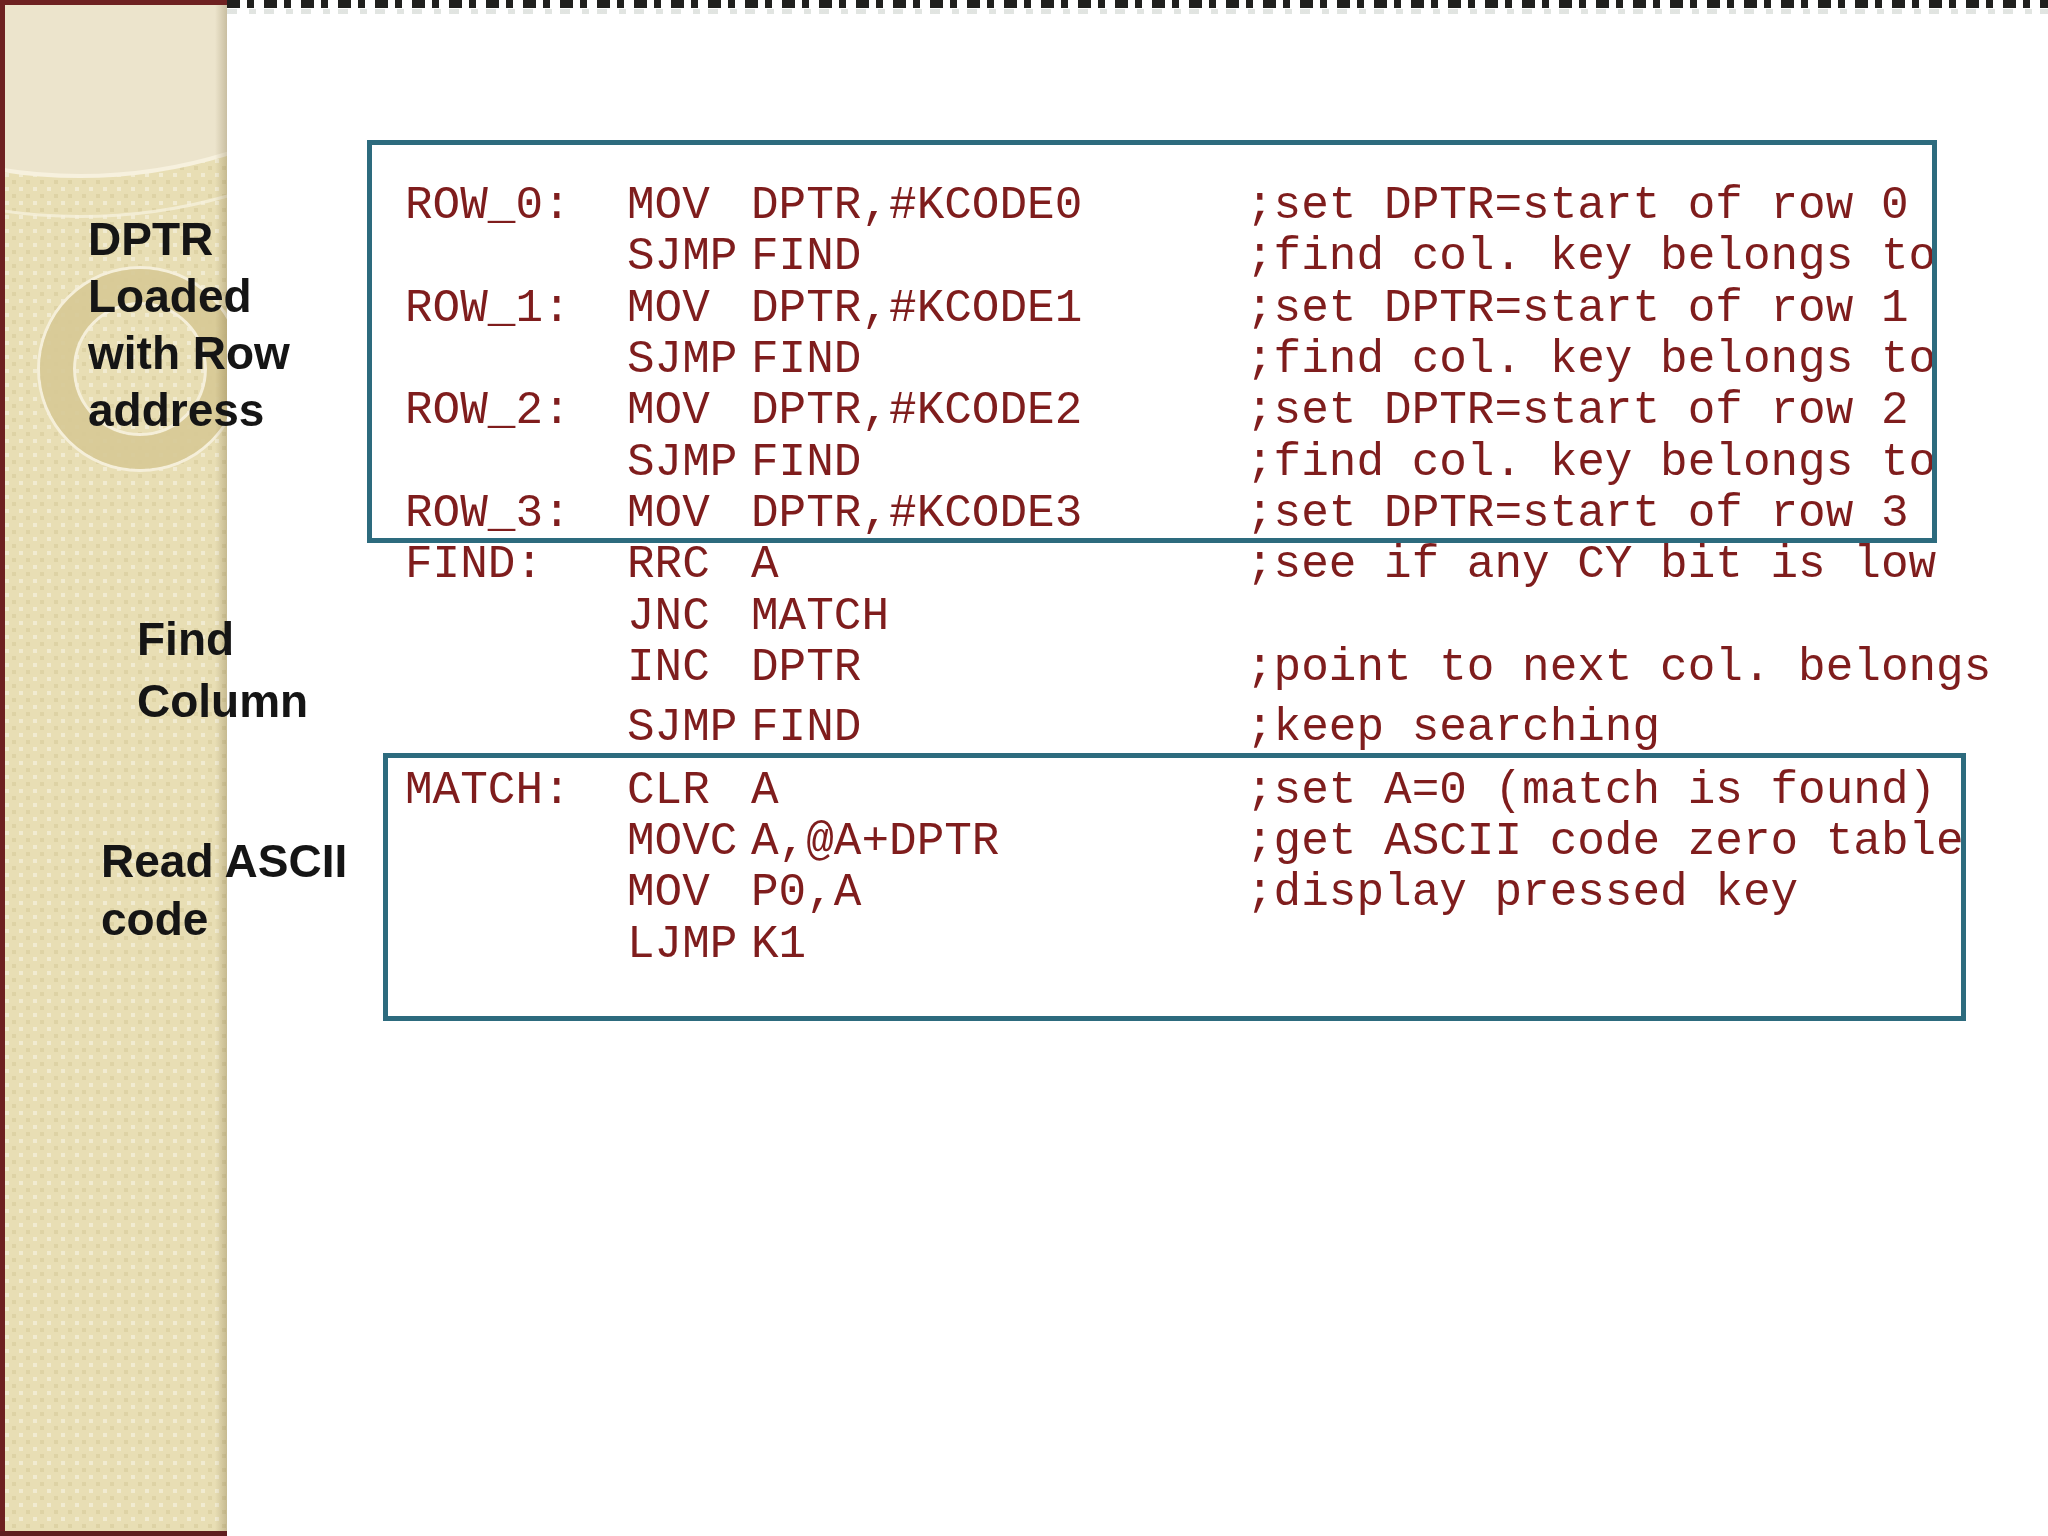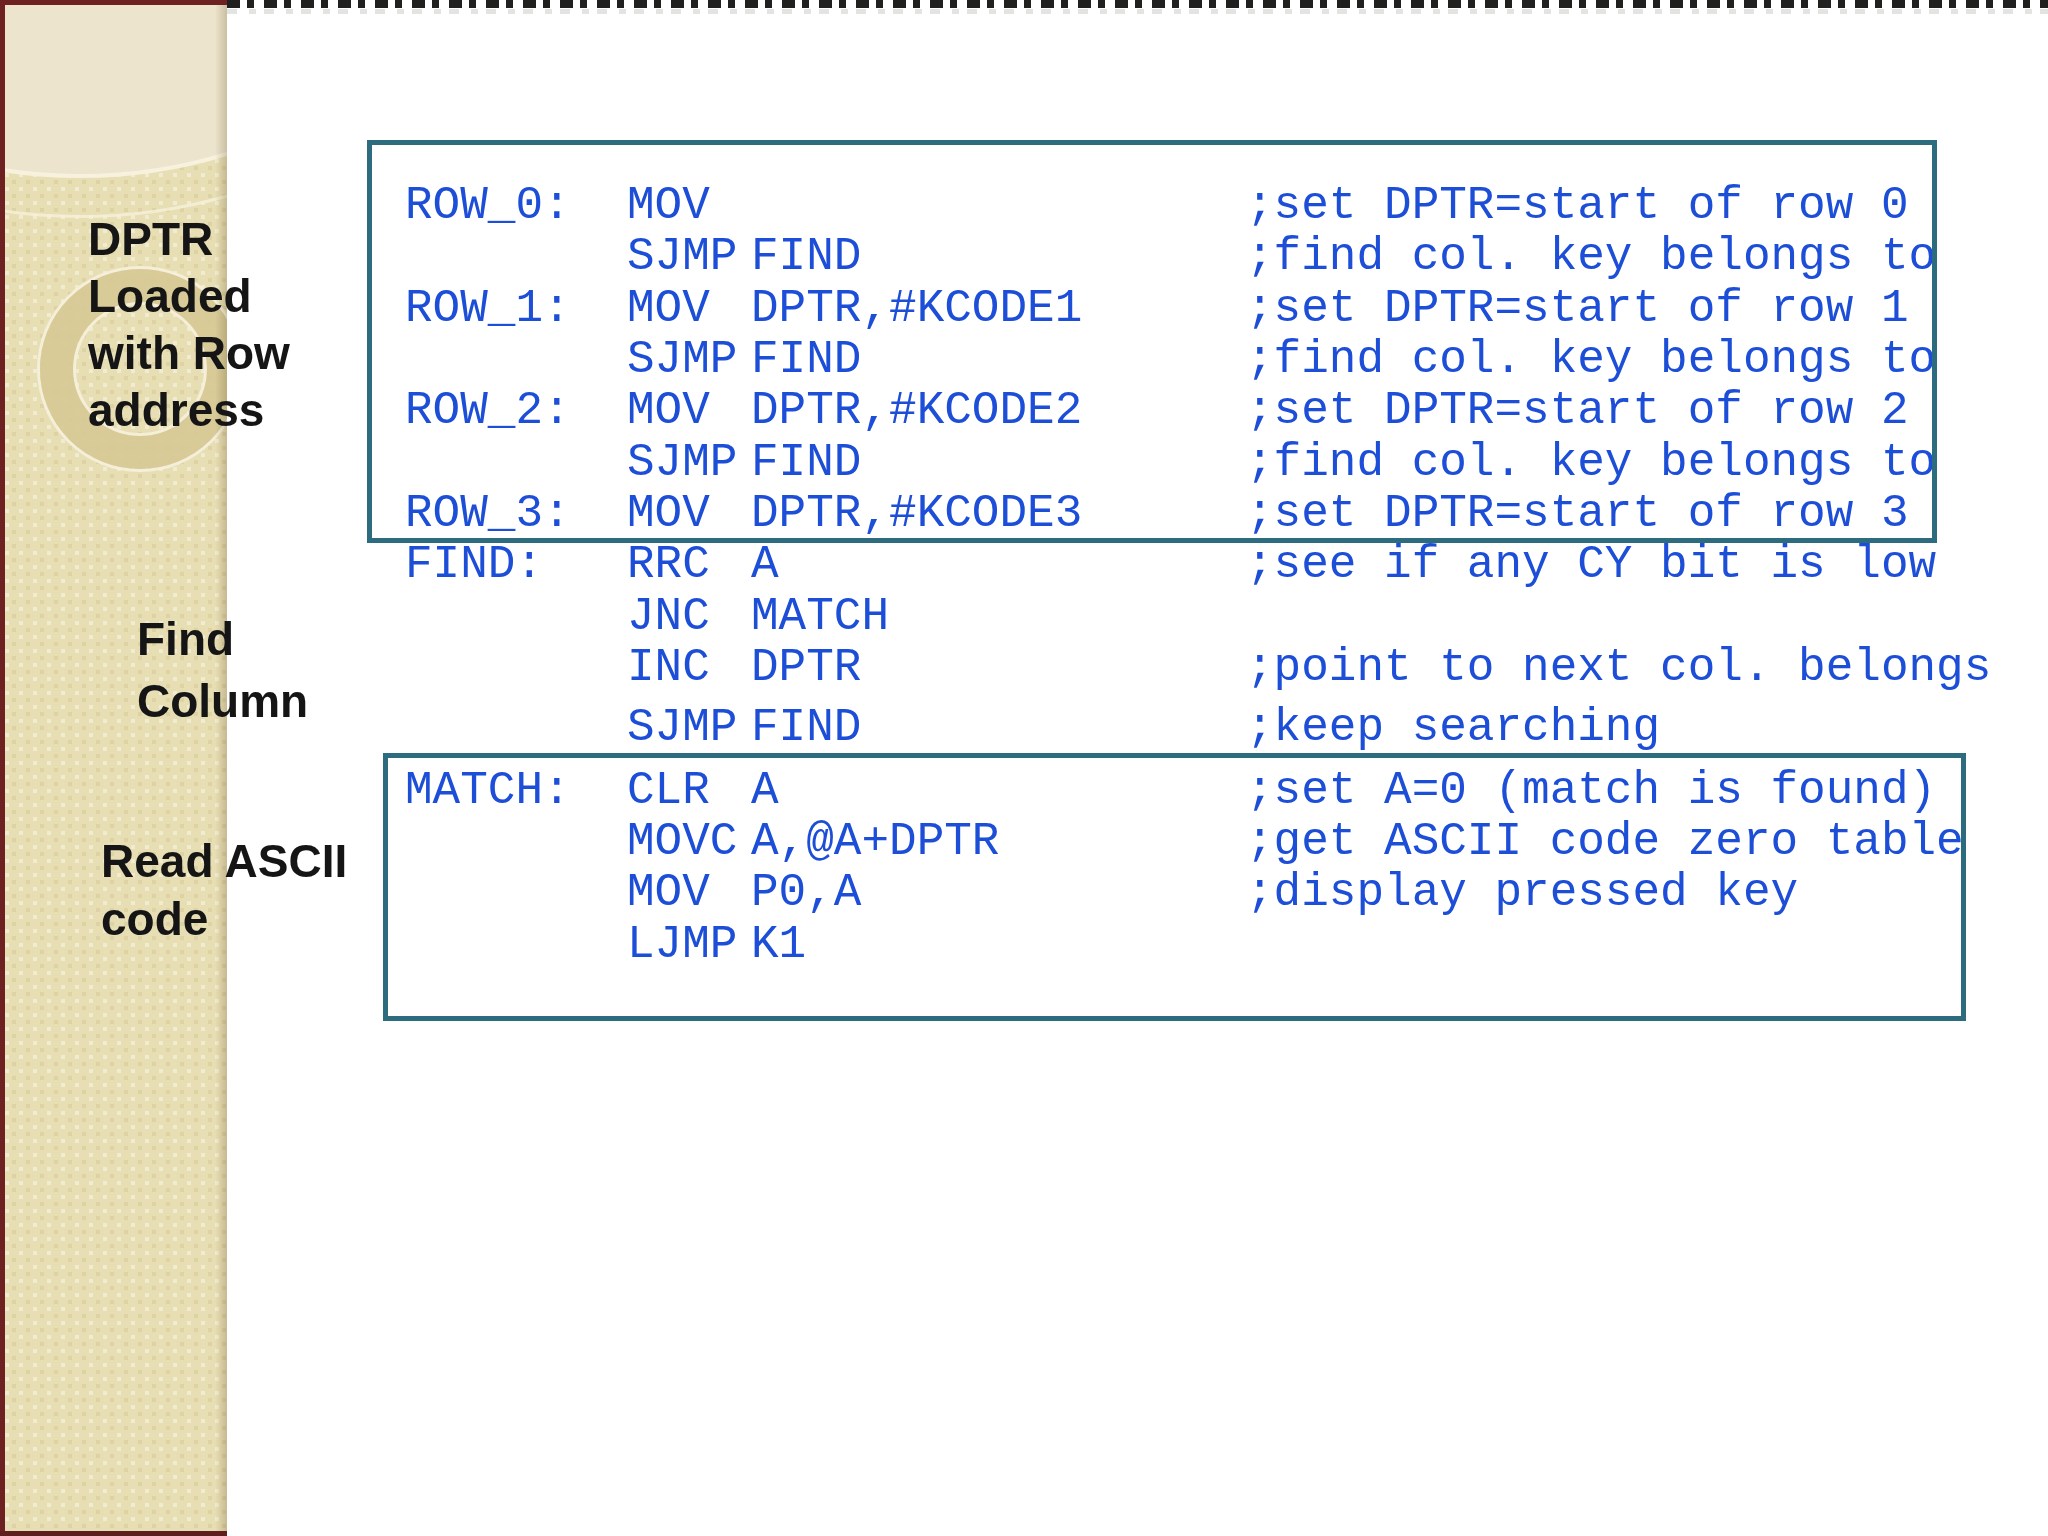--- a/index.html
+++ b/index.html
@@ -60,21 +60,21 @@
   
   .annotation{position:absolute;color:#151515;font-weight:700;font-size:46px;line-height:57px;white-space:nowrap;}
   .annotation-dptr{left:88px;top:211px;}
   .annotation-find{left:137px;top:608px;line-height:62px;}
   .annotation-read{left:72px;top:832px;line-height:58px;margin-left:29px;}
 
   
   .code-panel{
     position:absolute;left:405px;top:181px;width:1620px;
     font-family:"Liberation Mono","DejaVu Sans Mono",monospace;
-    font-size:46px;color:#1d4ed8;
+    font-size:46px;color:#7f1d1d;
   }
   .code-line{position:relative;height:51.35px;line-height:51.35px;white-space:pre;}
   .code-line:nth-child(11){margin-top:9px;}
   .code-line:nth-child(12){margin-top:11px;text-align:center;}
   .code-line span{position:absolute;top:0;}
   .c-label{left:0;}
   .c-op{left:190px;margin-left:32px;}
   .c-arg{left:346px;}
   .c-comment{left:841px;}
 
@@ -112,21 +112,21 @@
   <div class="annotation annotation-find">
     <div>Find</div>
     <div>Column</div>
   </div>
   <div class="annotation annotation-read">
     <div>Read ASCII</div>
     <div>code</div>
   </div>
 
   <div class="code-panel" id="code-panel">
-      <div class="code-line"><span class="c-label">ROW_0:</span><span class="c-op">MOV</span><span class="c-comment">;set DPTR=start of row 0</span></div>
+      <div class="code-line"><span class="c-label">ROW_0:</span><span class="c-op">MOV</span><span class="c-arg">DPTR,#KCODE0</span><span class="c-comment">;set DPTR=start of row 0</span></div>
       <div class="code-line"><span class="c-label"></span><span class="c-op">SJMP</span><span class="c-arg">FIND</span><span class="c-comment">;find col. key belongs to</span></div>
       <div class="code-line"><span class="c-label">ROW_1:</span><span class="c-op">MOV</span><span class="c-arg">DPTR,#KCODE1</span><span class="c-comment">;set DPTR=start of row 1</span></div>
       <div class="code-line"><span class="c-label"></span><span class="c-op">SJMP</span><span class="c-arg">FIND</span><span class="c-comment">;find col. key belongs to</span></div>
       <div class="code-line"><span class="c-label">ROW_2:</span><span class="c-op">MOV</span><span class="c-arg">DPTR,#KCODE2</span><span class="c-comment">;set DPTR=start of row 2</span></div>
       <div class="code-line"><span class="c-label"></span><span class="c-op">SJMP</span><span class="c-arg">FIND</span><span class="c-comment">;find col. key belongs to</span></div>
       <div class="code-line"><span class="c-label">ROW_3:</span><span class="c-op">MOV</span><span class="c-arg">DPTR,#KCODE3</span><span class="c-comment">;set DPTR=start of row 3</span></div>
       <div class="code-line"><span class="c-label">FIND:</span><span class="c-op">RRC</span><span class="c-arg">A</span><span class="c-comment">;see if any CY bit is low</span></div>
       <div class="code-line"><span class="c-label"></span><span class="c-op">JNC</span><span class="c-arg">MATCH</span></div>
       <div class="code-line"><span class="c-label"></span><span class="c-op">INC</span><span class="c-arg">DPTR</span><span class="c-comment">;point to next col. belongs</span></div>
       <div class="code-line"><span class="c-label"></span><span class="c-op">SJMP</span><span class="c-arg">FIND</span><span class="c-comment">;keep searching</span></div>

